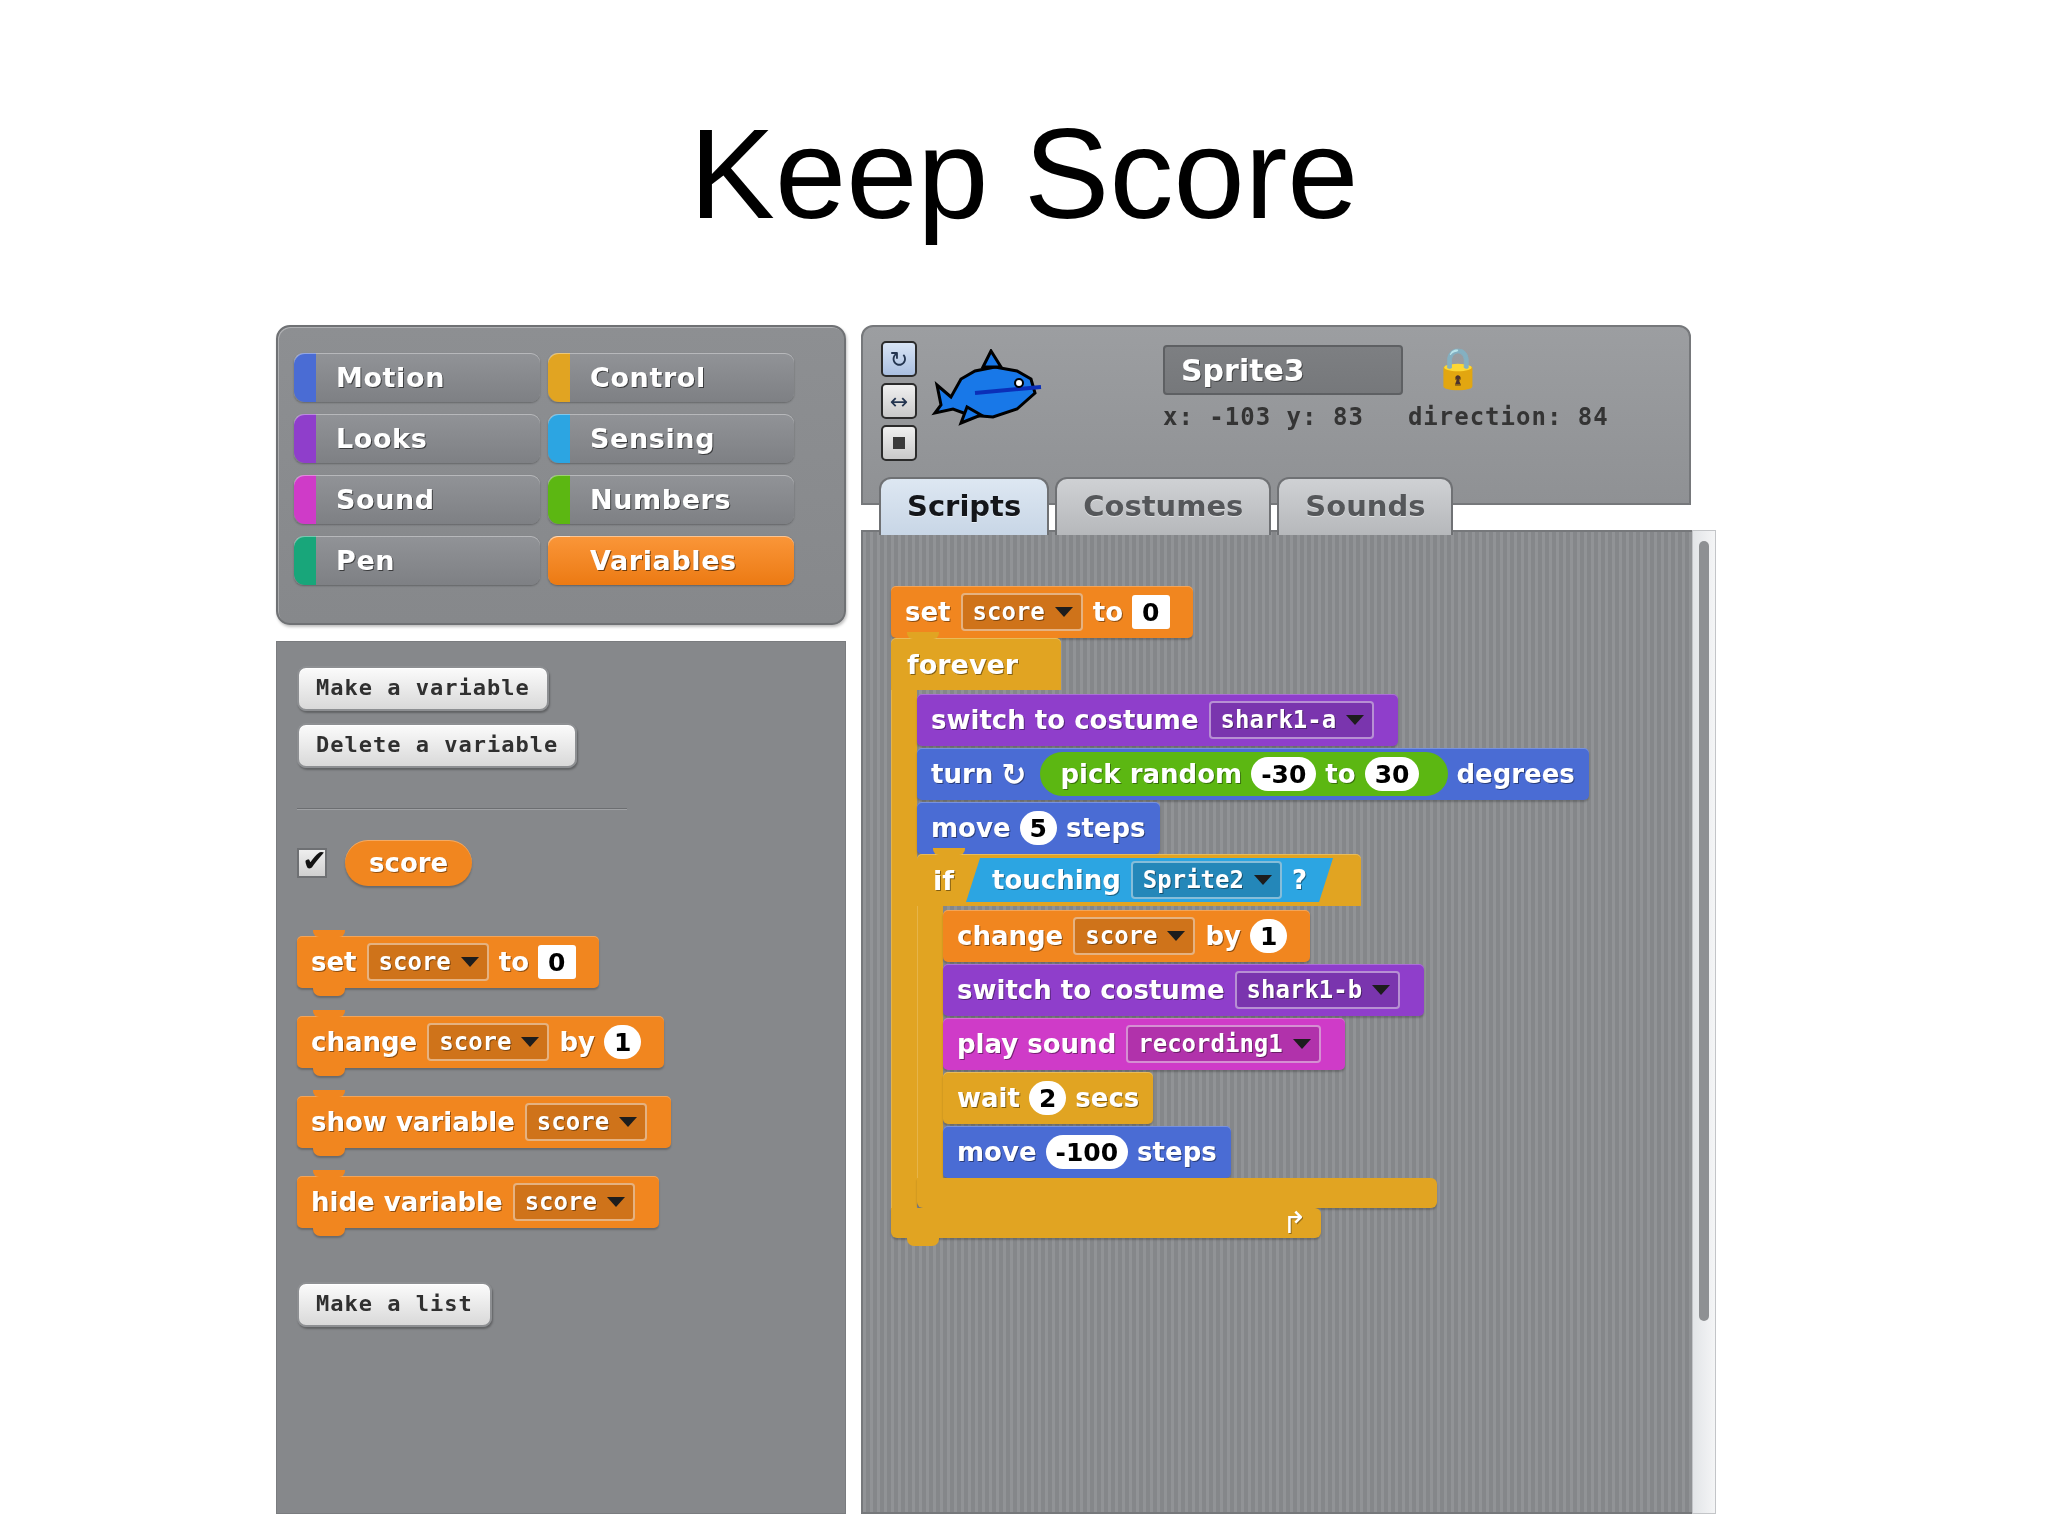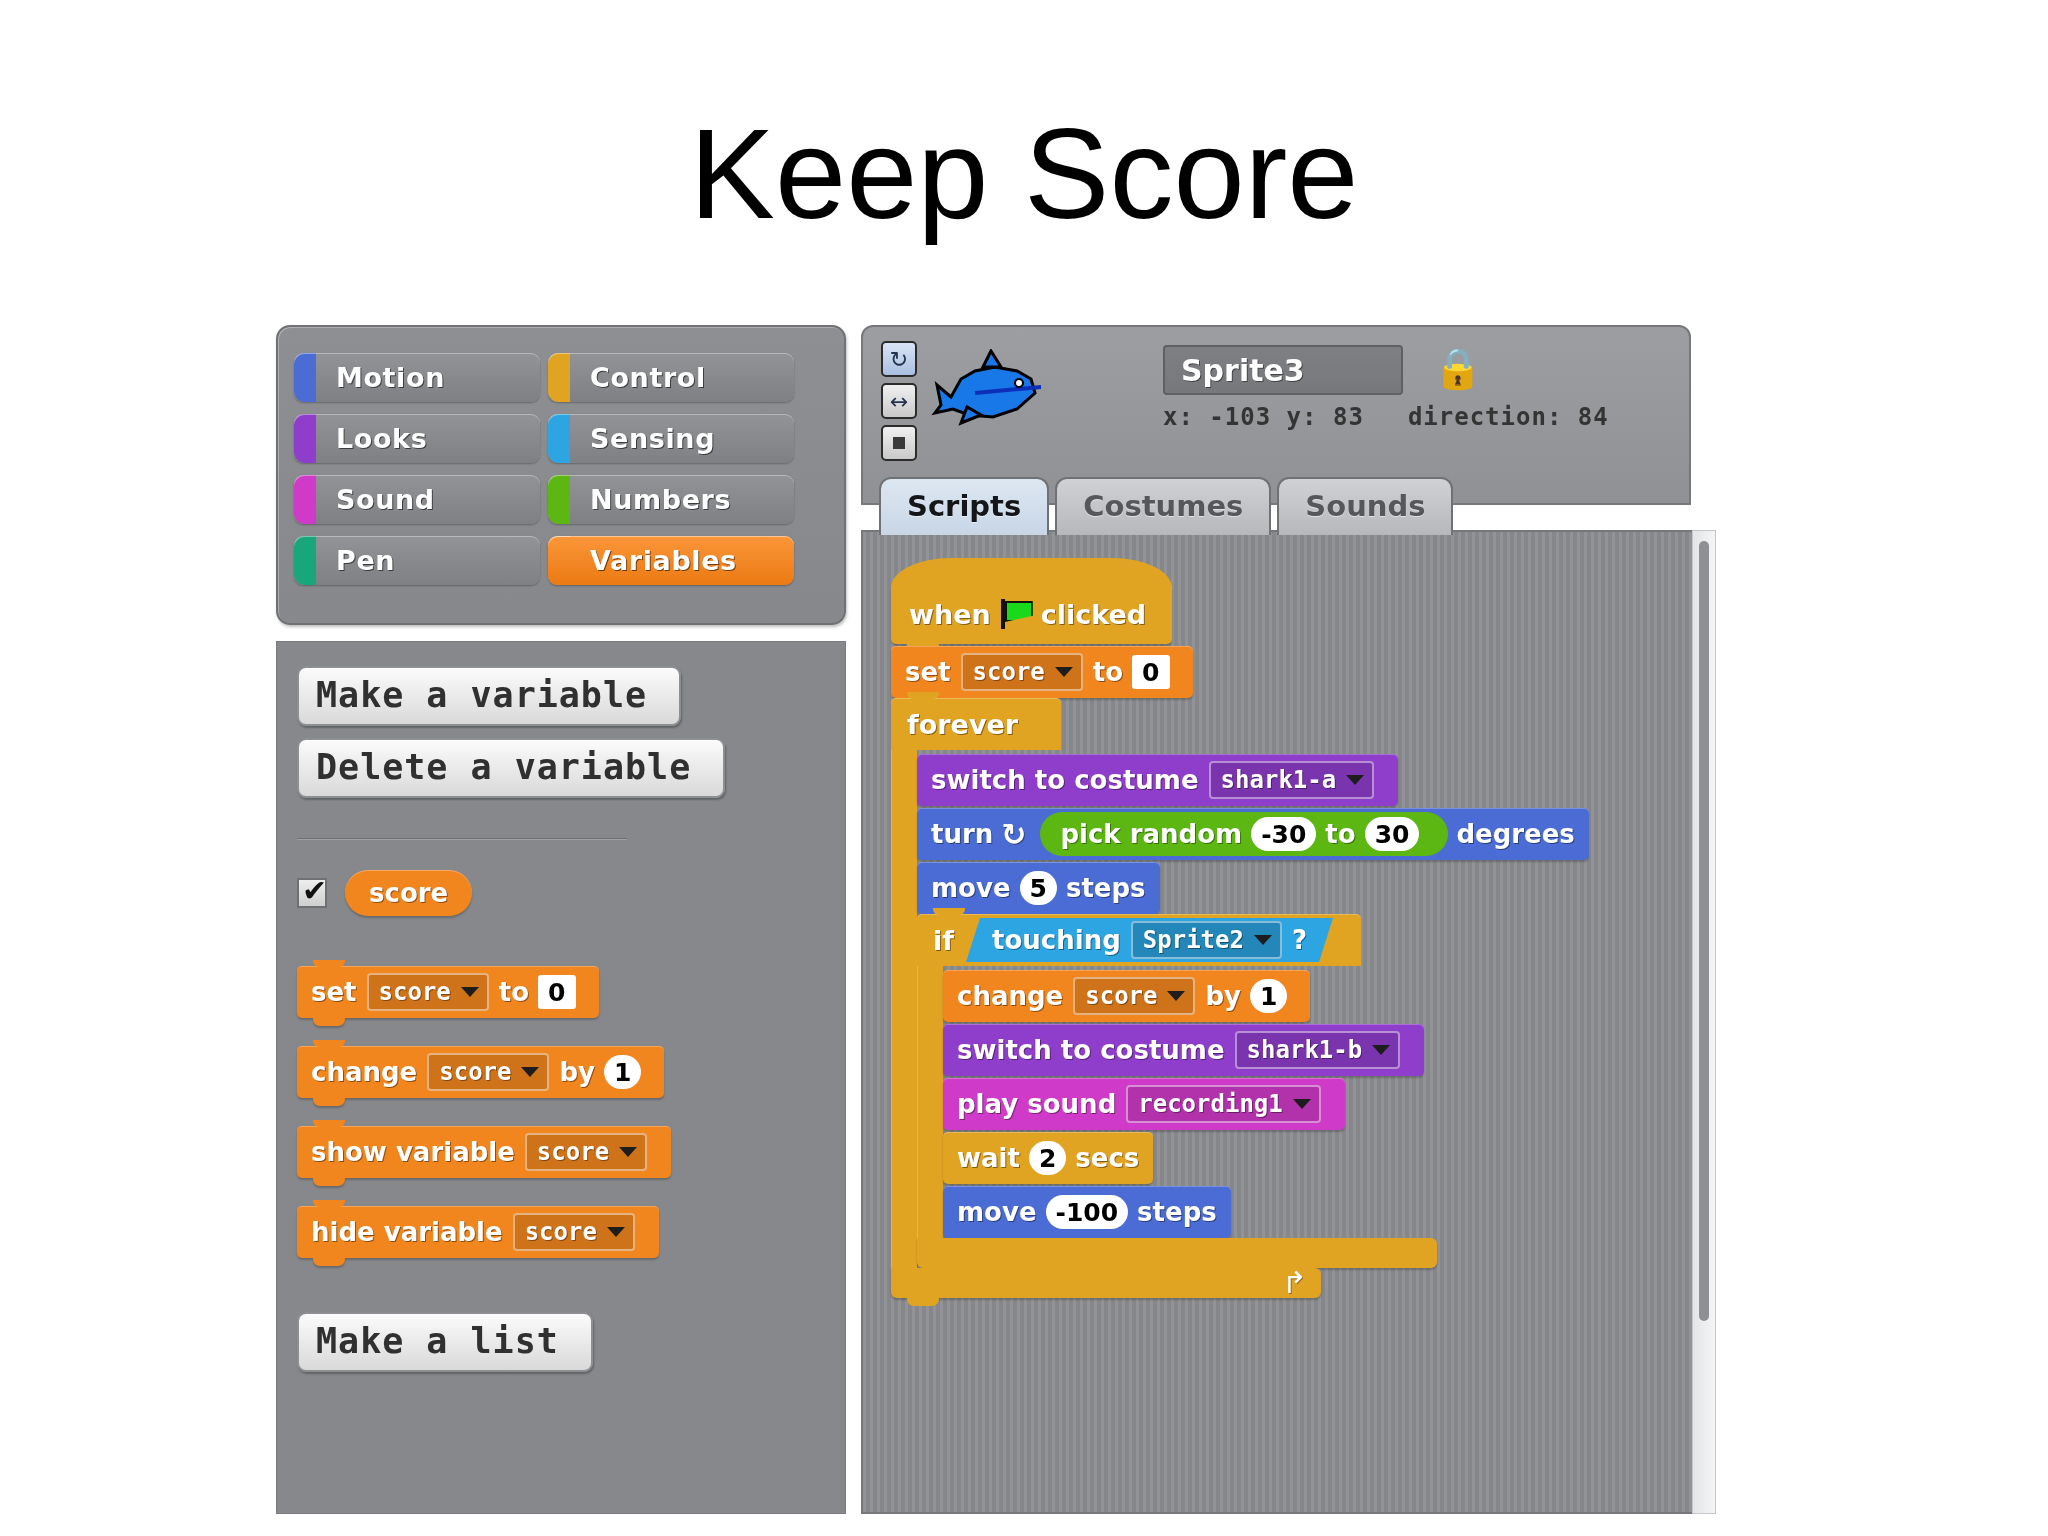--- a/index.html
+++ b/index.html
@@ -71,23 +71,23 @@
     background: #86888b;
     border: 1px solid #7a7c7f;
   }
   .pal-inner { position: absolute; left: 20px; top: 24px; right: 10px; }
 
   .gray-button {
     display: inline-block;
     background: linear-gradient(#fbfbfb, #d9d9d9);
     border: 2px solid #8d8f92;
     border-radius: 9px;
-    padding: 7px 32px 9px 17px;
+    padding: 7px 17px 9px 17px;
     font-family: "DejaVu Sans Mono", monospace;
-    font-size: 35px; font-weight: bold; color: #303030;
+    font-size: 22px; font-weight: bold; color: #303030;
     letter-spacing: 1px;
     box-shadow: 1px 2px 2px rgba(0,0,0,.28), inset 0 1px 0 #ffffff;
   }
 
   .pal-divider { height: 2px; background: #6c6e71; border-bottom: 1px solid #9fa1a4; width: 330px; margin: 40px 0 0 0; }
 
   .var-row { display: flex; align-items: center; gap: 18px; margin-top: 30px; }
   .checkbox {
     width: 30px; height: 30px;
     background: linear-gradient(#eeeeee, #cfcfcf);
@@ -502,26 +502,20 @@
       <div class="tabs">
         <div class="tab active">Scripts</div>
         <div class="tab">Costumes</div>
         <div class="tab">Sounds</div>
       </div>
 
       <div class="scripts-pane">
         <div class="script">
 
           
-          <div class="hat">
-            <span class="hat-top"></span>
-            <span>when</span>
-            <span class="flag"></span>
-            <span>clicked</span>
-          </div>
 
           
           <div class="stack-wrap">
             <div class="blk c-vars">
               <span>set</span>
               <span class="dd">
                 <span>score</span>
                 <span class="arrow"></span>
               </span>
               <span>to</span>

